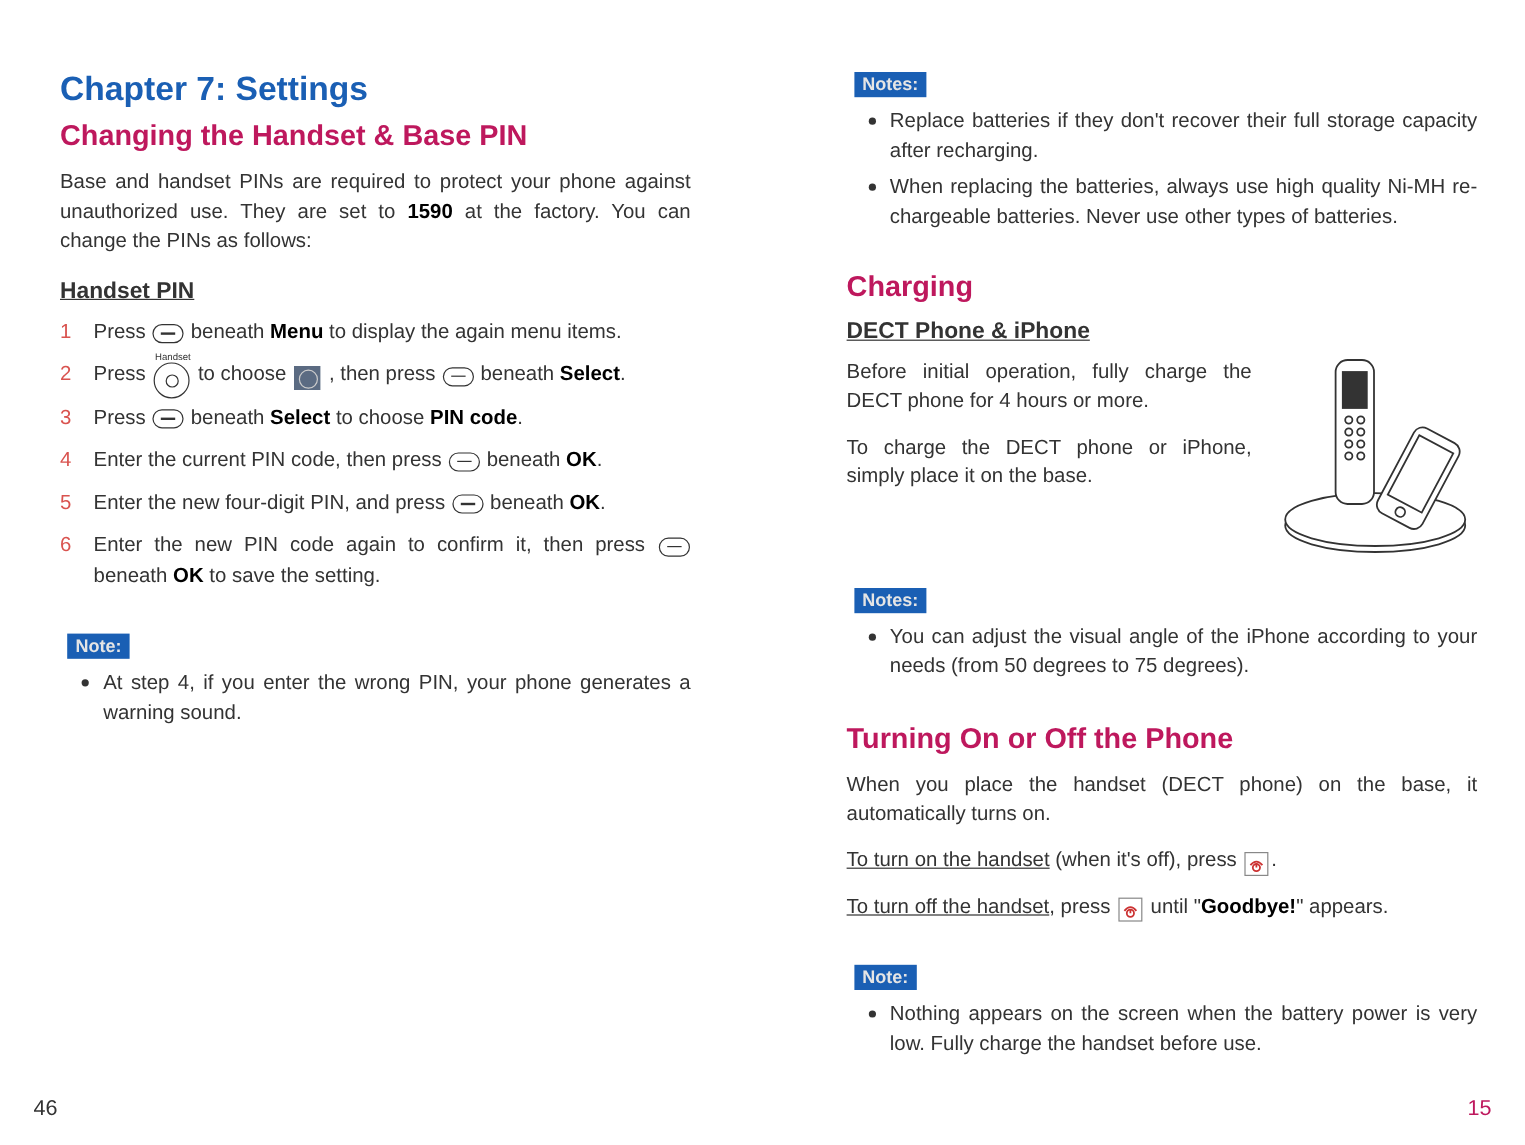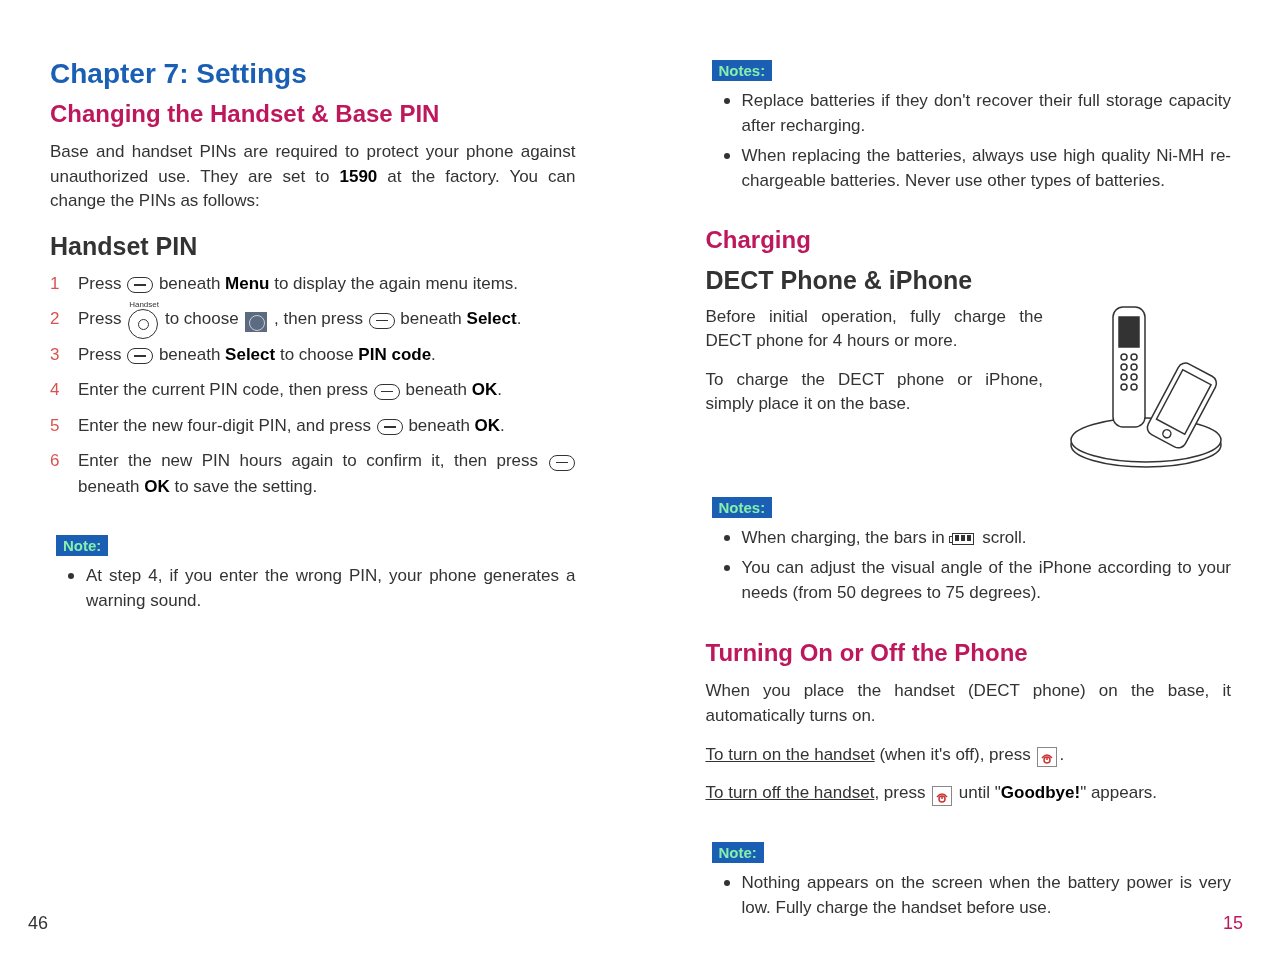--- a/index.html
+++ b/index.html
@@ -32,24 +32,25 @@
   }
   .section-title {
     color: #be185d;
     font-size: 24px;
     font-weight: 600;
     margin: 0 0 12px 0;
     font-family: "Segoe UI", "Myriad Pro", Arial, sans-serif;
   }
   .subheading {
     color: #333;
-    font-size: 25px;
+    font-size: 19px;
     font-weight: 600;
     margin: 18px 0 10px 0;
     font-family: "Segoe UI", "Myriad Pro", Arial, sans-serif;
+    text-decoration: underline;
   }
   p.body {
     font-size: 17px;
     line-height: 1.45;
     margin: 0 0 14px 0;
     text-align: justify;
     color: #333;
   }
   p.body.narrow { max-width: 340px; text-align: justify; }
   .step-list { margin: 6px 0 14px 0; padding: 0; list-style: none; }
@@ -65,21 +66,21 @@
     position: absolute;
     left: 0;
     top: 0;
     color: #d9534f;
     font-weight: 400;
     font-size: 17px;
   }
   .note-label {
     display: inline-block;
     background: #1a5fb4;
-    color: #86efac;
+    color: #e5e5e5;
     font-size: 15px;
     font-weight: bold;
     padding: 2px 7px;
     margin: 22px 0 8px 6px;
   }
   .bullet-list { margin: 0 0 14px 0; padding: 0; list-style: none; }
   .bullet-list li {
     font-size: 17px;
     line-height: 1.45;
     padding-left: 36px;
@@ -231,21 +232,21 @@
       <li>
         <span class="step-num">4</span>
         <span>Enter the current PIN code, then press </span><span class="k-oval"></span><span> beneath </span><strong>OK</strong><span>.</span>
       </li>
       <li>
         <span class="step-num">5</span>
         <span>Enter the new four-digit PIN, and press </span><span class="k-oval"></span><span> beneath </span><strong>OK</strong><span>.</span>
       </li>
       <li>
         <span class="step-num">6</span>
-        <span>Enter the new PIN hours again to confirm it, then press </span><span class="k-oval"></span><span> beneath </span><strong>OK</strong><span> to save the setting.</span>
+        <span>Enter the new PIN code again to confirm it, then press </span><span class="k-oval"></span><span> beneath </span><strong>OK</strong><span> to save the setting.</span>
       </li>
     </ol>
 
     <div class="note-label">Note:</div>
     <ul class="bullet-list">
       <li>At step 4, if you enter the wrong PIN, your phone generates a warning sound.</li>
     </ul>
   </div>
 
   <div class="col">
@@ -283,23 +284,20 @@
             <rect x="100" y="70" rx="8" ry="8" width="42" height="80"></rect>
             <rect x="105" y="78" width="32" height="56" fill="none"></rect>
             <circle cx="121" cy="142" r="4"></circle>
           </g>
         </g>
       </svg>
     </div>
 
     <div class="note-label">Notes:</div>
     <ul class="bullet-list">
-      <li>
-        <span>When charging, the bars in </span><span class="k-batt"></span><span> scroll.</span>
-      </li>
       <li>You can adjust the visual angle of the iPhone according to your needs (from 50 degrees to 75 degrees).</li>
     </ul>
 
     <h2 class="section-title" style="margin-top:34px">Turning On or Off the Phone</h2>
     <p class="body">When you place the handset (DECT phone) on the base, it automatically turns on.</p>
     <p class="body">
       <span class="underline">To turn on the handset</span><span> (when it's off), press </span><span class="k-pwr"><svg width="16" height="16">
             <path d="M3 9 Q8 3 13 9" stroke="#c33" stroke-width="1.5" fill="none"></path>
             <circle cx="8" cy="11" r="3" stroke="#c33" stroke-width="1.5" fill="none"></circle>
             <line x1="8" y1="8" x2="8" y2="11" stroke="#c33" stroke-width="1.5"></line>

